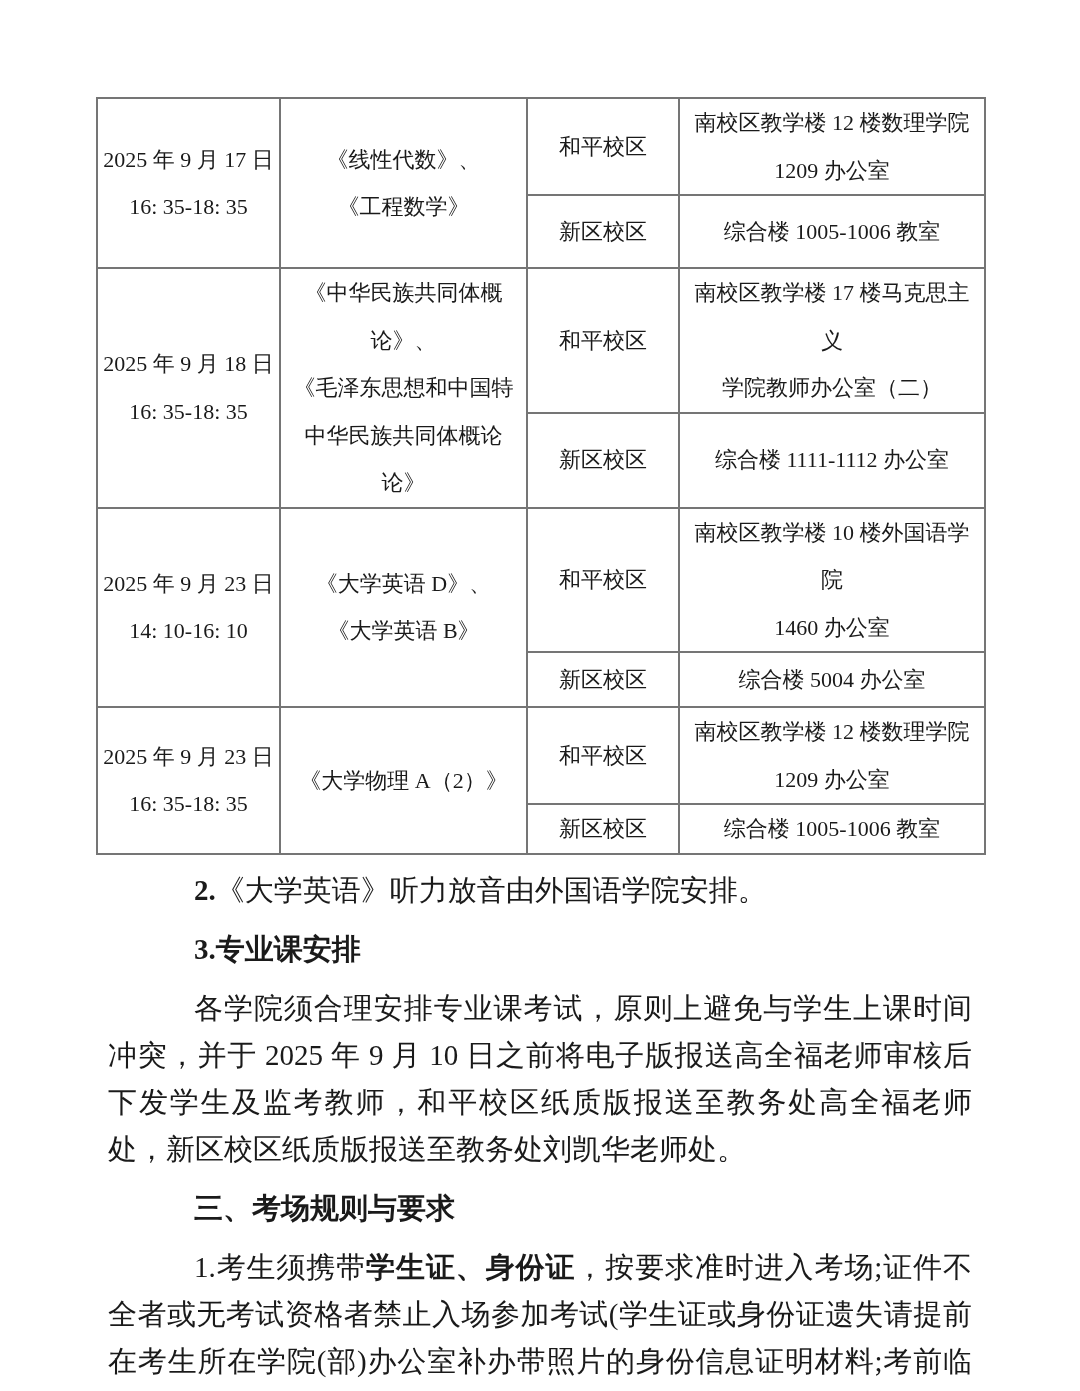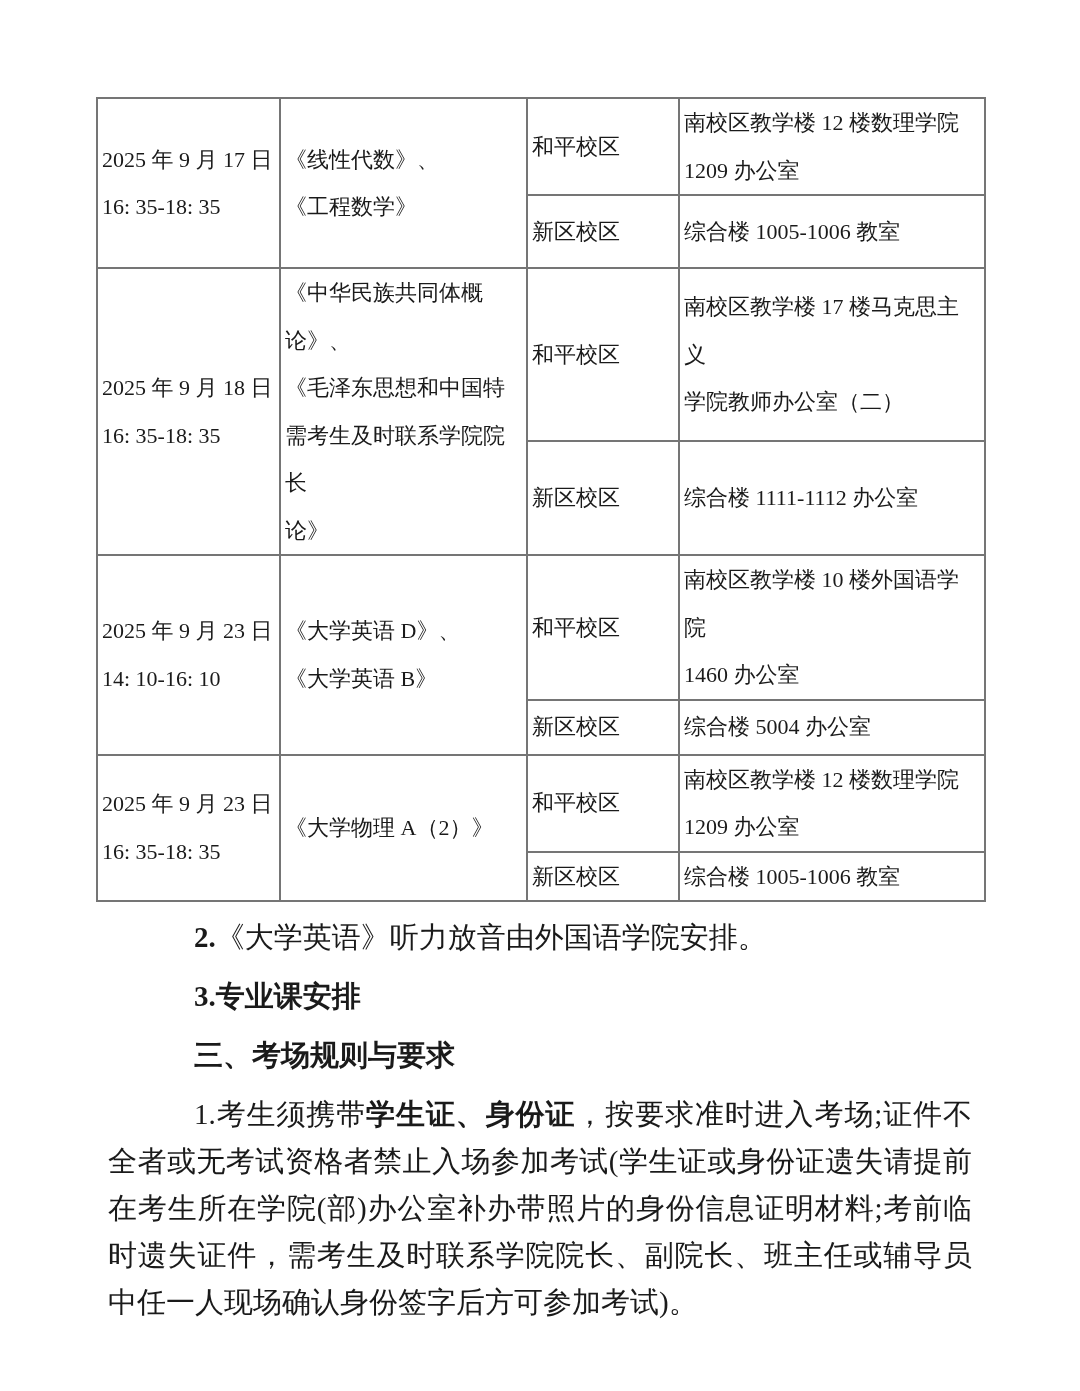--- a/index.html
+++ b/index.html
@@ -20,20 +20,21 @@
     margin: 0 0 0 96px;
     padding-top: 97px;
   }
   table.schedule {
     border-collapse: collapse;
     table-layout: fixed;
     width: 888px;
   }
   table.schedule td {
     border: 2px solid #757575;
+    text-align: center;
     vertical-align: middle;
     font-size: 22px;
     line-height: 2.16;
     padding: 0 4px;
     overflow: hidden;
     margin-left: 17px;
   }
   .cell-line { display: block; }
   .text-block {
     margin-top: 4px;
@@ -84,21 +85,21 @@
       </tr>
 
       <tr style="height:97px">
         <td rowspan="2">
           <span class="cell-line">2025 年 9 月 18 日</span>
           <span class="cell-line">16: 35-18: 35</span>
         </td>
         <td rowspan="2">
           <span class="cell-line">《中华民族共同体概论》、</span>
           <span class="cell-line">《毛泽东思想和中国特</span>
-          <span class="cell-line">需考生及时联系学院院长</span>
+          <span class="cell-line">中华民族共同体概论</span>
           <span class="cell-line">论》</span>
         </td>
         <td>和平校区</td>
         <td>
           <span class="cell-line">南校区教学楼 17 楼马克思主义</span>
           <span class="cell-line">学院教师办公室（二）</span>
         </td>
       </tr>
       <tr style="height:95px">
         <td>新区校区</td>
@@ -148,17 +149,18 @@
         <td>
           <span class="cell-line">综合楼 1005-1006 教室</span>
         </td>
       </tr>
     </tbody>
   </table>
 
   <div class="text-block">
     <p><span class="bold">2.</span><span>《大学英语》听力放音由外国语学院安排。</span></p>
     <p class="bold">3.专业课安排</p>
+    <p>各学院须合理安排专业课考试，原则上避免与学生上课时间冲突，并于 2025 年 9 月 10 日之前将电子版报送高全福老师审核后下发学生及监考教师，和平校区纸质版报送至教务处高全福老师处，新区校区纸质版报送至教务处刘凯华老师处。</p>
     <p class="bold">三、考场规则与要求</p>
     <p><span>1.考生须携带</span><span class="bold">学生证、身份证</span><span>，按要求准时进入考场;证件不全者或无考试资格者禁止入场参加考试(学生证或身份证遗失请提前在考生所在学院(部)办公室补办带照片的身份信息证明材料;考前临时遗失证件，需考生及时联系学院院长、副院长、班主任或辅导员中任一人现场确认身份签字后方可参加考试)。</span></p>
   </div>
 
 </div>
 
 </body></html>

